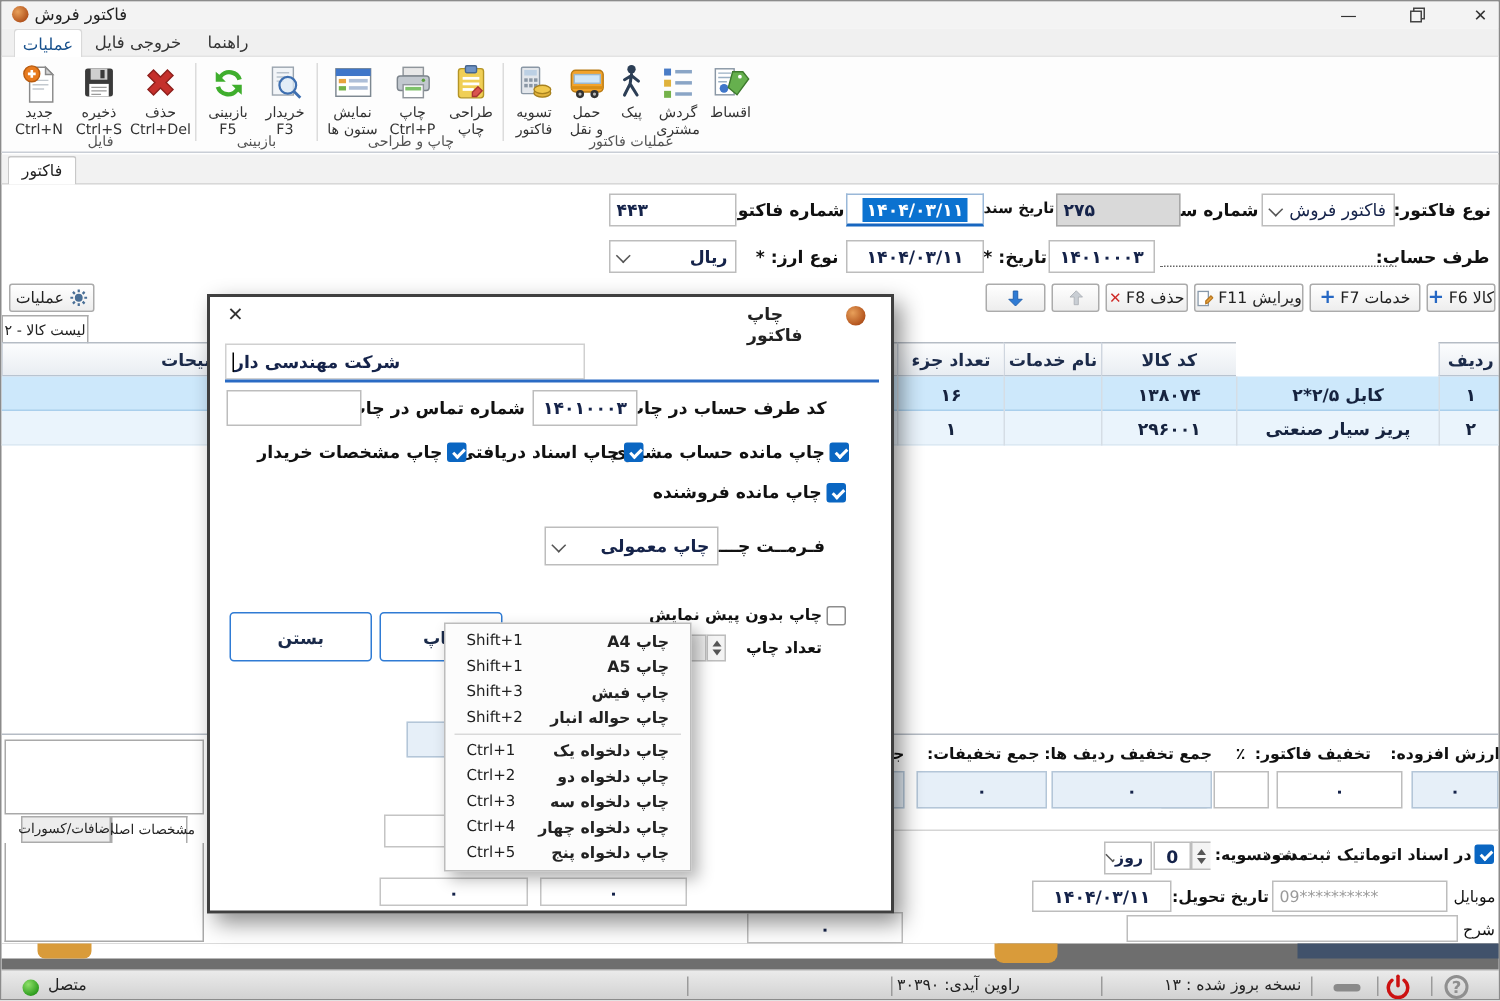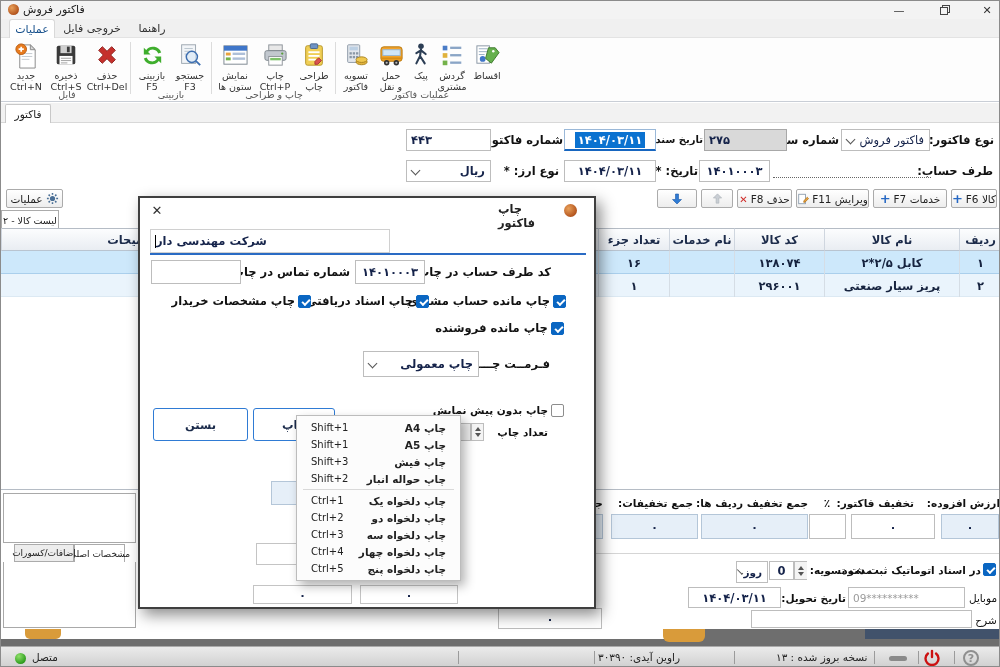--- a/index.html
+++ b/index.html
@@ -155,21 +155,21 @@
   </div>
   <div class="abs rb" style="left:170px;width:38px">
     <div class="ic">
         <svg width="26" height="26" viewBox="0 0 28 28">
           <rect x="5" y="3" width="15" height="20" fill="#f2f5f8" stroke="#9aa4ae"></rect>
           <path d="M8 7h9M8 10h9M8 13h5" stroke="#b8c2cc"></path>
           <circle cx="16" cy="16" r="6" fill="#dbeaf7" fill-opacity=".7" stroke="#3e6fb0" stroke-width="1.6"></circle>
           <path d="M20.5 20.5L25 25" stroke="#3e6fb0" stroke-width="2"></path>
         </svg>
       </div>
-    <div class="l1">جستجو</div>
+    <div class="l1">خریدار</div>
     <div class="l2">F3</div>
   </div>
   <div class="abs vdiv" style="left:210px"></div>
 
   <div class="abs rb" style="left:213px;width:42px">
     <div class="ic">
         <svg width="27" height="27" viewBox="0 0 28 28">
           <rect x="2" y="4" width="24" height="19" fill="#fff" stroke="#7d8891"></rect>
           <rect x="2" y="4" width="24" height="5" fill="#3f76c9"></rect>
           <rect x="4" y="11" width="5" height="3" fill="#e8a33d"></rect>
@@ -351,21 +351,20 @@
   </div>
   <div class="abs tbtn" style="left:656px;width:40px">
     <svg width="14" height="14" viewBox="0 0 14 14">
         <path d="M7 12L2.5 7.5h3V2h3v5.5h3z" fill="#2f7bd4" stroke="#1e5ba8" stroke-width=".6"></path>
       </svg>
   </div>
 
   <div class="abs" style="left:0;top:209px;width:58px;height:19px;background:#fff;border:1px solid #ababab;border-bottom:none;font-size:9.5px;display:flex;align-items:center;justify-content:center;color:#222">لیست کالا - ۲</div>
 
   <div class="abs th" style="left:958px;width:42px">ردیف</div>
-  <div class="abs th" style="left:823px;width:135px">نام کالا</div>
   <div class="abs th" style="left:733px;width:90px">کد کالا</div>
   <div class="abs th" style="left:668px;width:65px">نام خدمات</div>
   <div class="abs th" style="left:597px;width:71px">تعداد جزء</div>
   <div class="abs th" style="left:263px;width:334px"></div>
   <div class="abs th" style="left:0;width:263px">توضیحات</div>
 
   <div class="abs row1" style="left:0;width:1000px;height:23px">
     <div class="td abs" style="left:958px;width:42px">۱</div>
     <div class="td abs" style="left:823px;width:135px">کابل ۲/۵*۲</div>
     <div class="td abs" style="left:733px;width:90px">۱۳۸۰۷۴</div>

